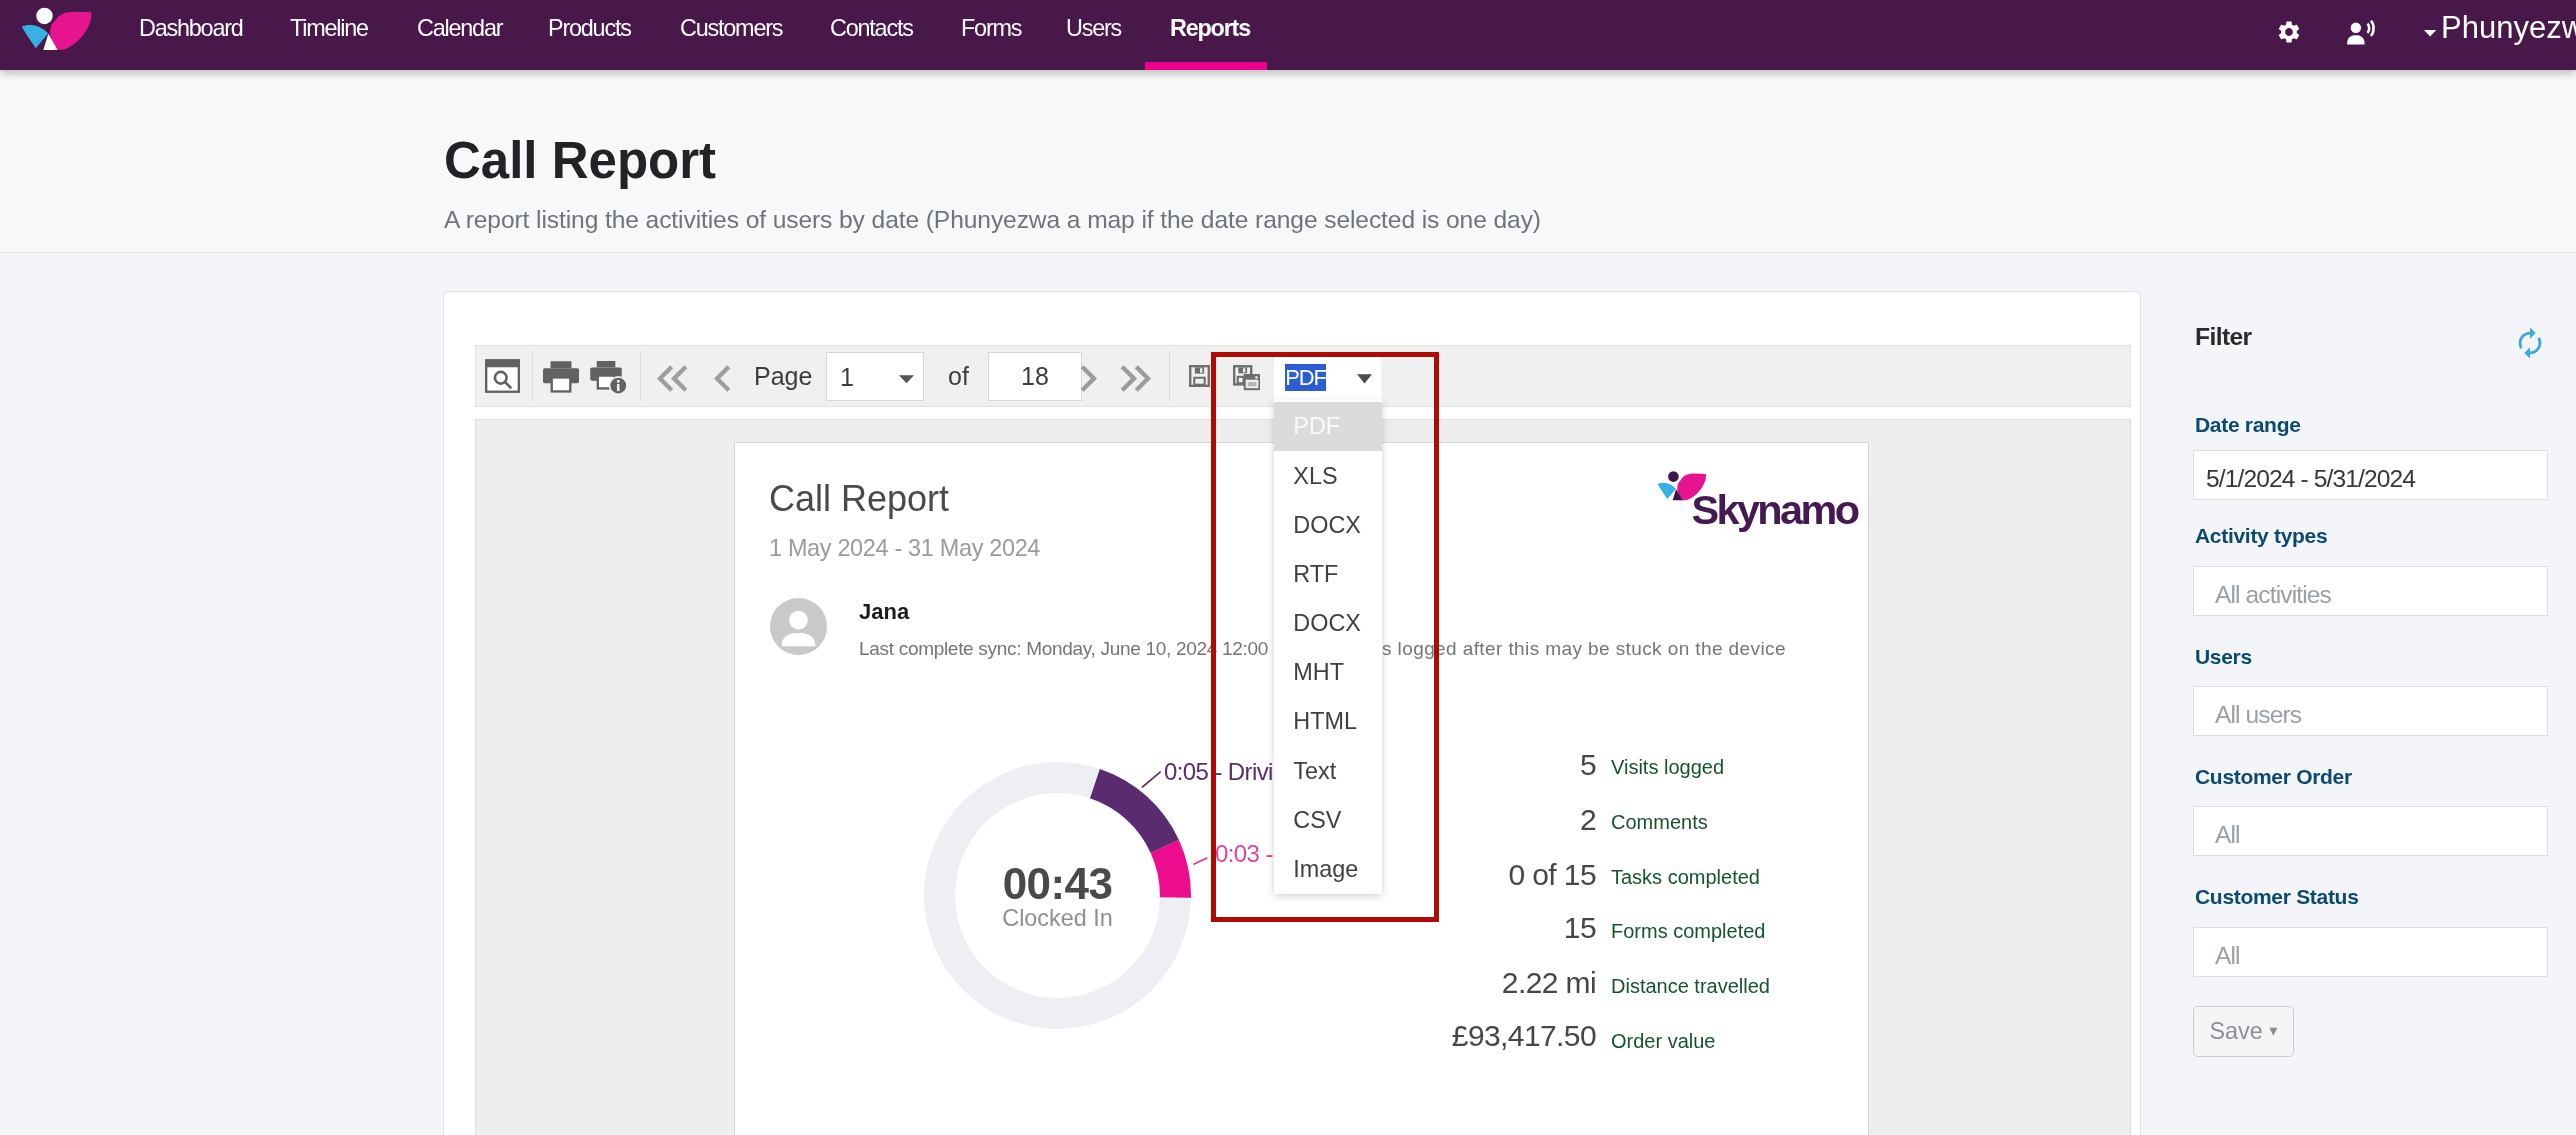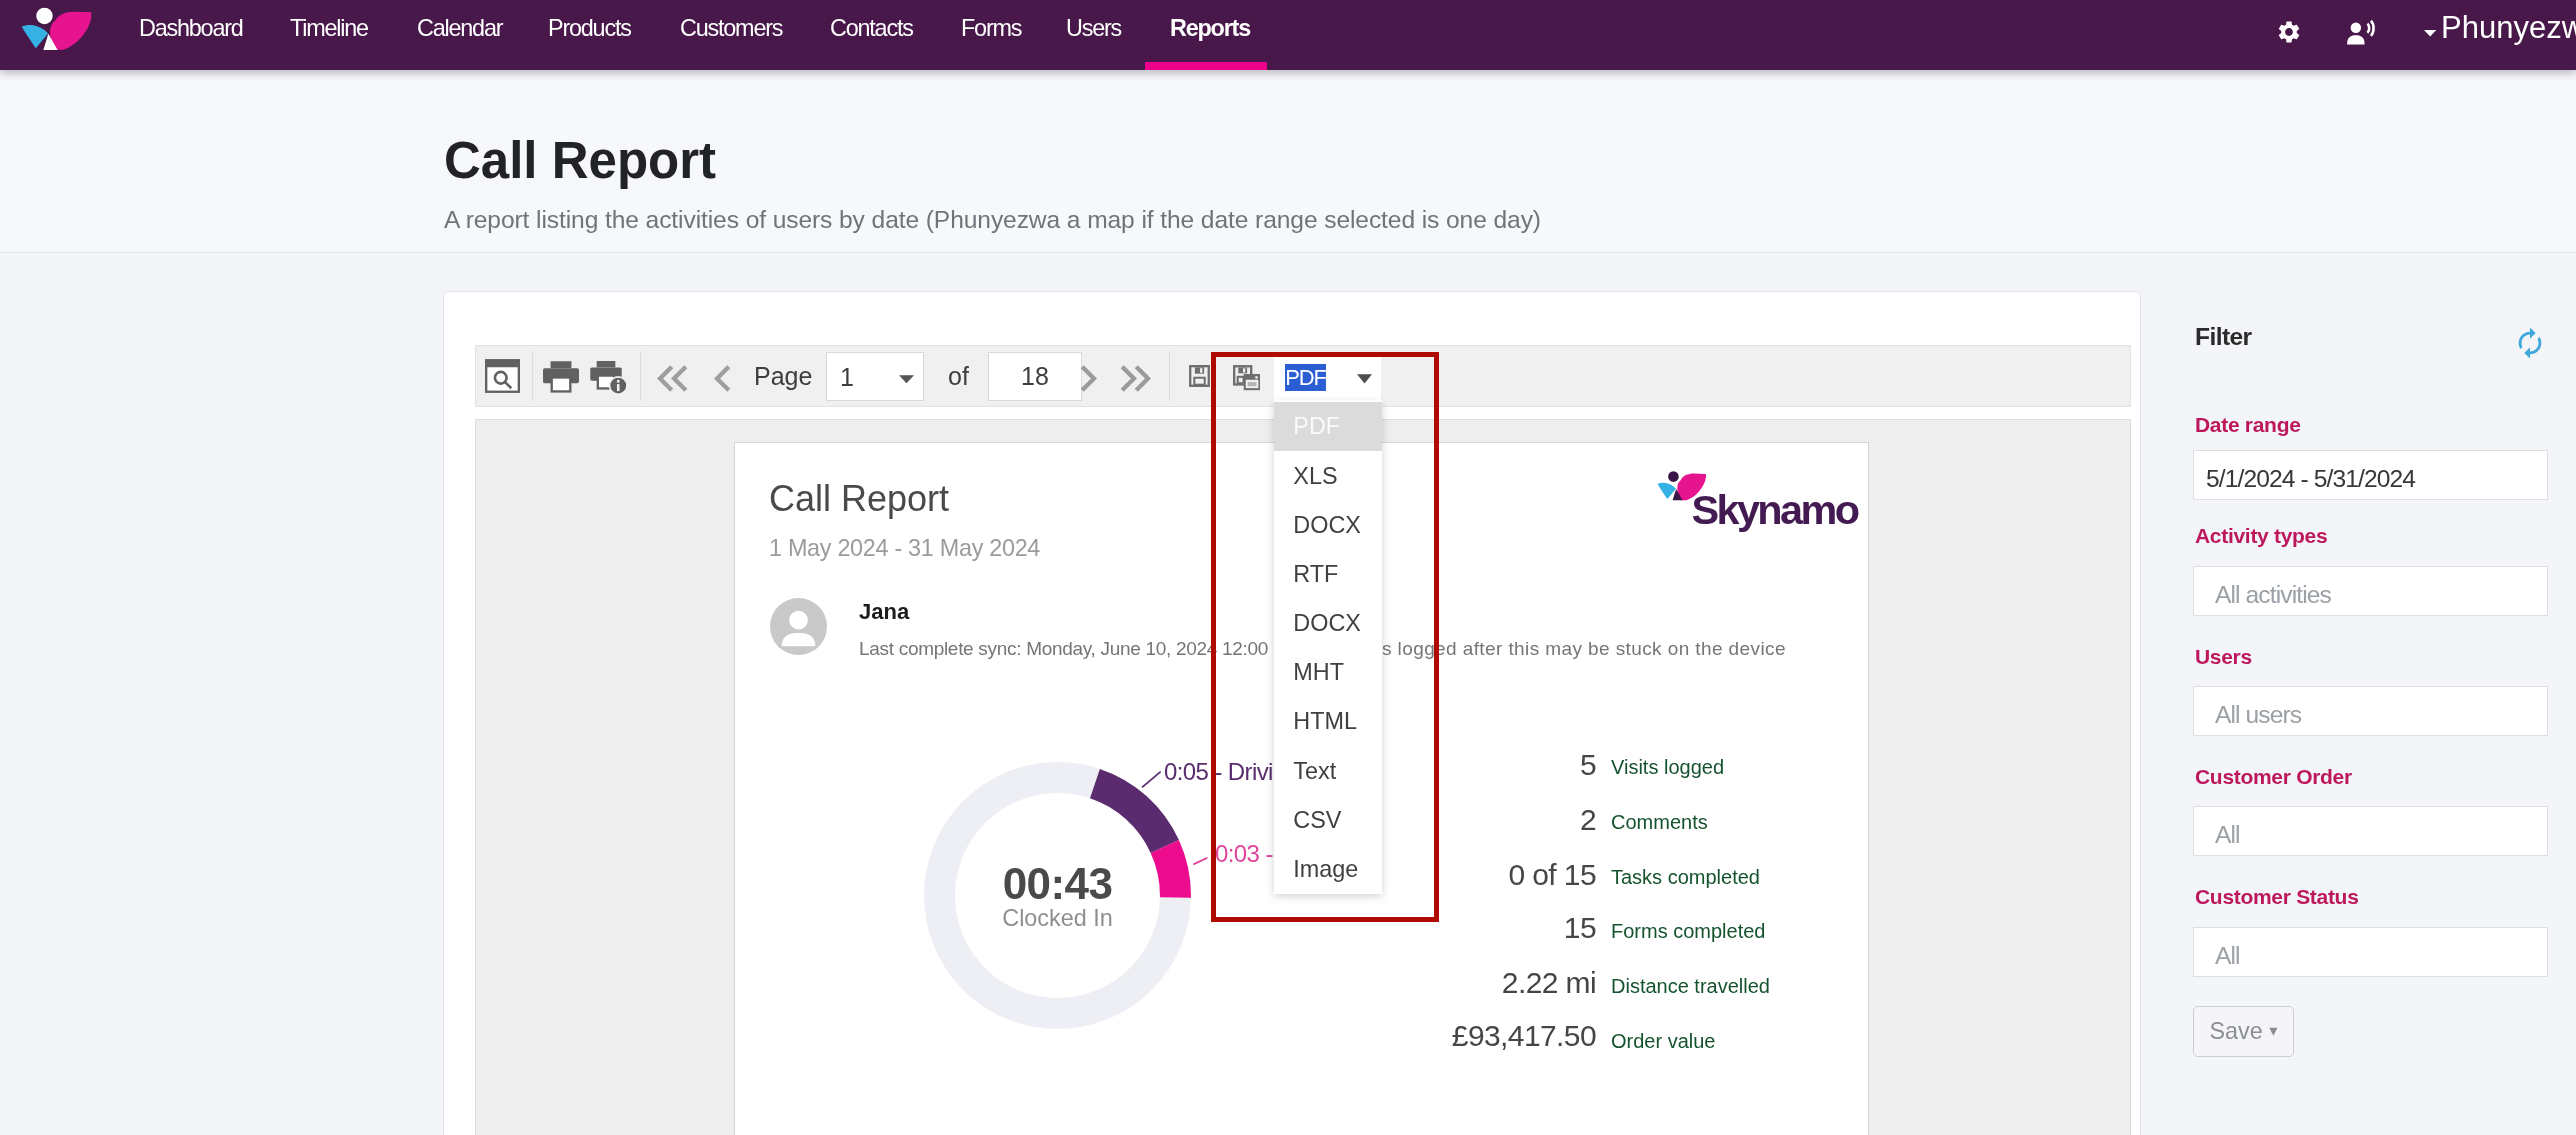--- a/index.html
+++ b/index.html
@@ -48,21 +48,21 @@
 
 
 .snum { position:absolute; left:1329px; width:267px; text-align:right; font-size:30px; color:#464646; letter-spacing:-0.6px; white-space:nowrap; }
 .slab { position:absolute; left:1611px; font-size:20px; color:#14532d; white-space:nowrap; }
 
 
 #sklogo { position:absolute; left:1657px; top:465px; }
 
 
 #sb-title { position:absolute; left:2195px; top:323px; font-size:24.6px; font-weight:bold; color:#2b2b2b; letter-spacing:-0.6px; }
-.sb-label { position:absolute; left:2195px; font-size:21px; font-weight:bold; color:#be185d; letter-spacing:-0.3px; }
+.sb-label { position:absolute; left:2195px; font-size:21px; font-weight:bold; color:#0c4a6e; letter-spacing:-0.3px; }
 .sb-input { position:absolute; left:2193px; width:355px; height:50px; background:#fff; border:1.2px solid #dcdee3; font-size:24.6px; letter-spacing:-0.9px; line-height:55px; padding-left:21px; white-space:nowrap; }
 .sb-ph { color:#9aa0a6; }
 .sb-val { color:#35373b;padding-left:12px; }
 #savebtn { position:absolute; left:2193px; top:1006px; width:101px; height:51px; background:#f5f5f7; border:1.2px solid #c9cdd3; border-radius:4.7px; color:#8a8f96; font-size:23.4px; text-align:center; line-height:49px; }
 
 
 #ddselect { position:absolute; left:1274px; top:357px; width:107px; height:43px; background:#fff; z-index:20; }
 #ddsel-hl { position:absolute; left:11px; top:7px; width:41px; height:27px; background:#2b5dd3; color:#fff; font-size:22px; line-height:27px; text-align:center; letter-spacing:-1.2px; }
 #ddmenu { position:absolute; left:1274px; top:400px; width:108px; height:494px; background:#fff; box-shadow:0 2.9px 8.2px rgba(0,0,0,0.18); z-index:21; }
 .dditem { position:absolute; left:0; width:100%; height:49px; line-height:49px; padding-left:19.3px; font-size:23.4px; color:#404040; }

